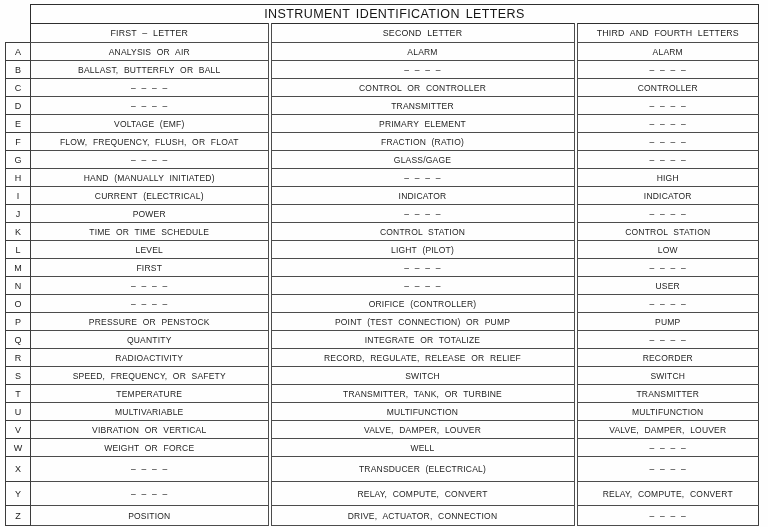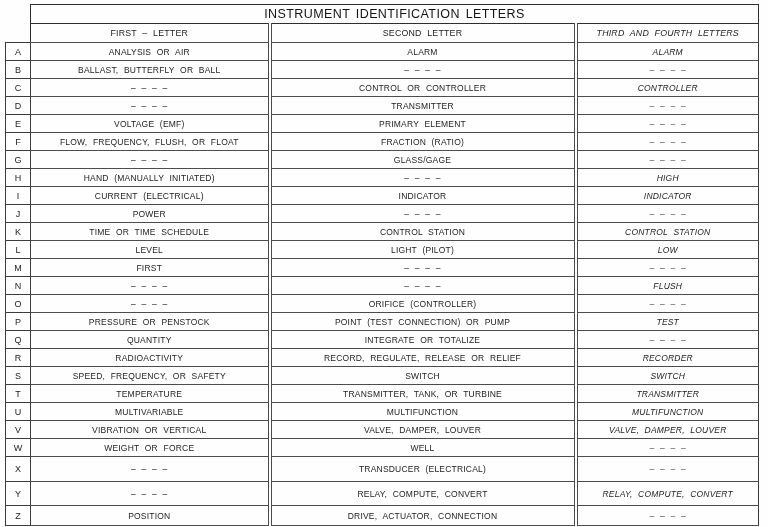--- a/index.html
+++ b/index.html
@@ -63,21 +63,21 @@
   tbody tr:nth-child(24) { height: 25px; }
   tbody tr:nth-child(25) { height: 24px; }
   tbody tr:nth-child(26) { height: 20px; }
 
   
   td.dbl { border-left: 4px double #4c4c4c; }
 
   
   td.cell-letter { border-color: #3c3c3c; font-size: 9px; }
   tr.header-row td.dbl-start { border-left: 1.5px solid #2e2e2e; }
-  td.cell-third { border-right: 1.5px solid #3a3a3a; font-style: italic; }
+  td.cell-third { border-right: 1.5px solid #3a3a3a; }
 </style>
 </head>
 <body>
 
 <div class="sheet">
   <table class="id-table">
     <colgroup>
       <col class="c-letter">
       <col class="c-first">
       <col class="c-second">
@@ -171,33 +171,33 @@
         <tr>
     <td class="cell-letter">M</td>
     <td class="cell-first">FIRST</td>
     <td class="cell-second dbl">– – – –</td>
     <td class="cell-third dbl">– – – –</td>
   </tr>
         <tr>
     <td class="cell-letter">N</td>
     <td class="cell-first">– – – –</td>
     <td class="cell-second dbl">– – – –</td>
-    <td class="cell-third dbl">FLUSH</td>
+    <td class="cell-third dbl">USER</td>
   </tr>
         <tr>
     <td class="cell-letter">O</td>
     <td class="cell-first">– – – –</td>
     <td class="cell-second dbl">ORIFICE (CONTROLLER)</td>
     <td class="cell-third dbl">– – – –</td>
   </tr>
         <tr>
     <td class="cell-letter">P</td>
     <td class="cell-first">PRESSURE OR PENSTOCK</td>
     <td class="cell-second dbl">POINT (TEST CONNECTION) OR PUMP</td>
-    <td class="cell-third dbl">TEST</td>
+    <td class="cell-third dbl">PUMP</td>
   </tr>
         <tr>
     <td class="cell-letter">Q</td>
     <td class="cell-first">QUANTITY</td>
     <td class="cell-second dbl">INTEGRATE OR TOTALIZE</td>
     <td class="cell-third dbl">– – – –</td>
   </tr>
         <tr>
     <td class="cell-letter">R</td>
     <td class="cell-first">RADIOACTIVITY</td>

